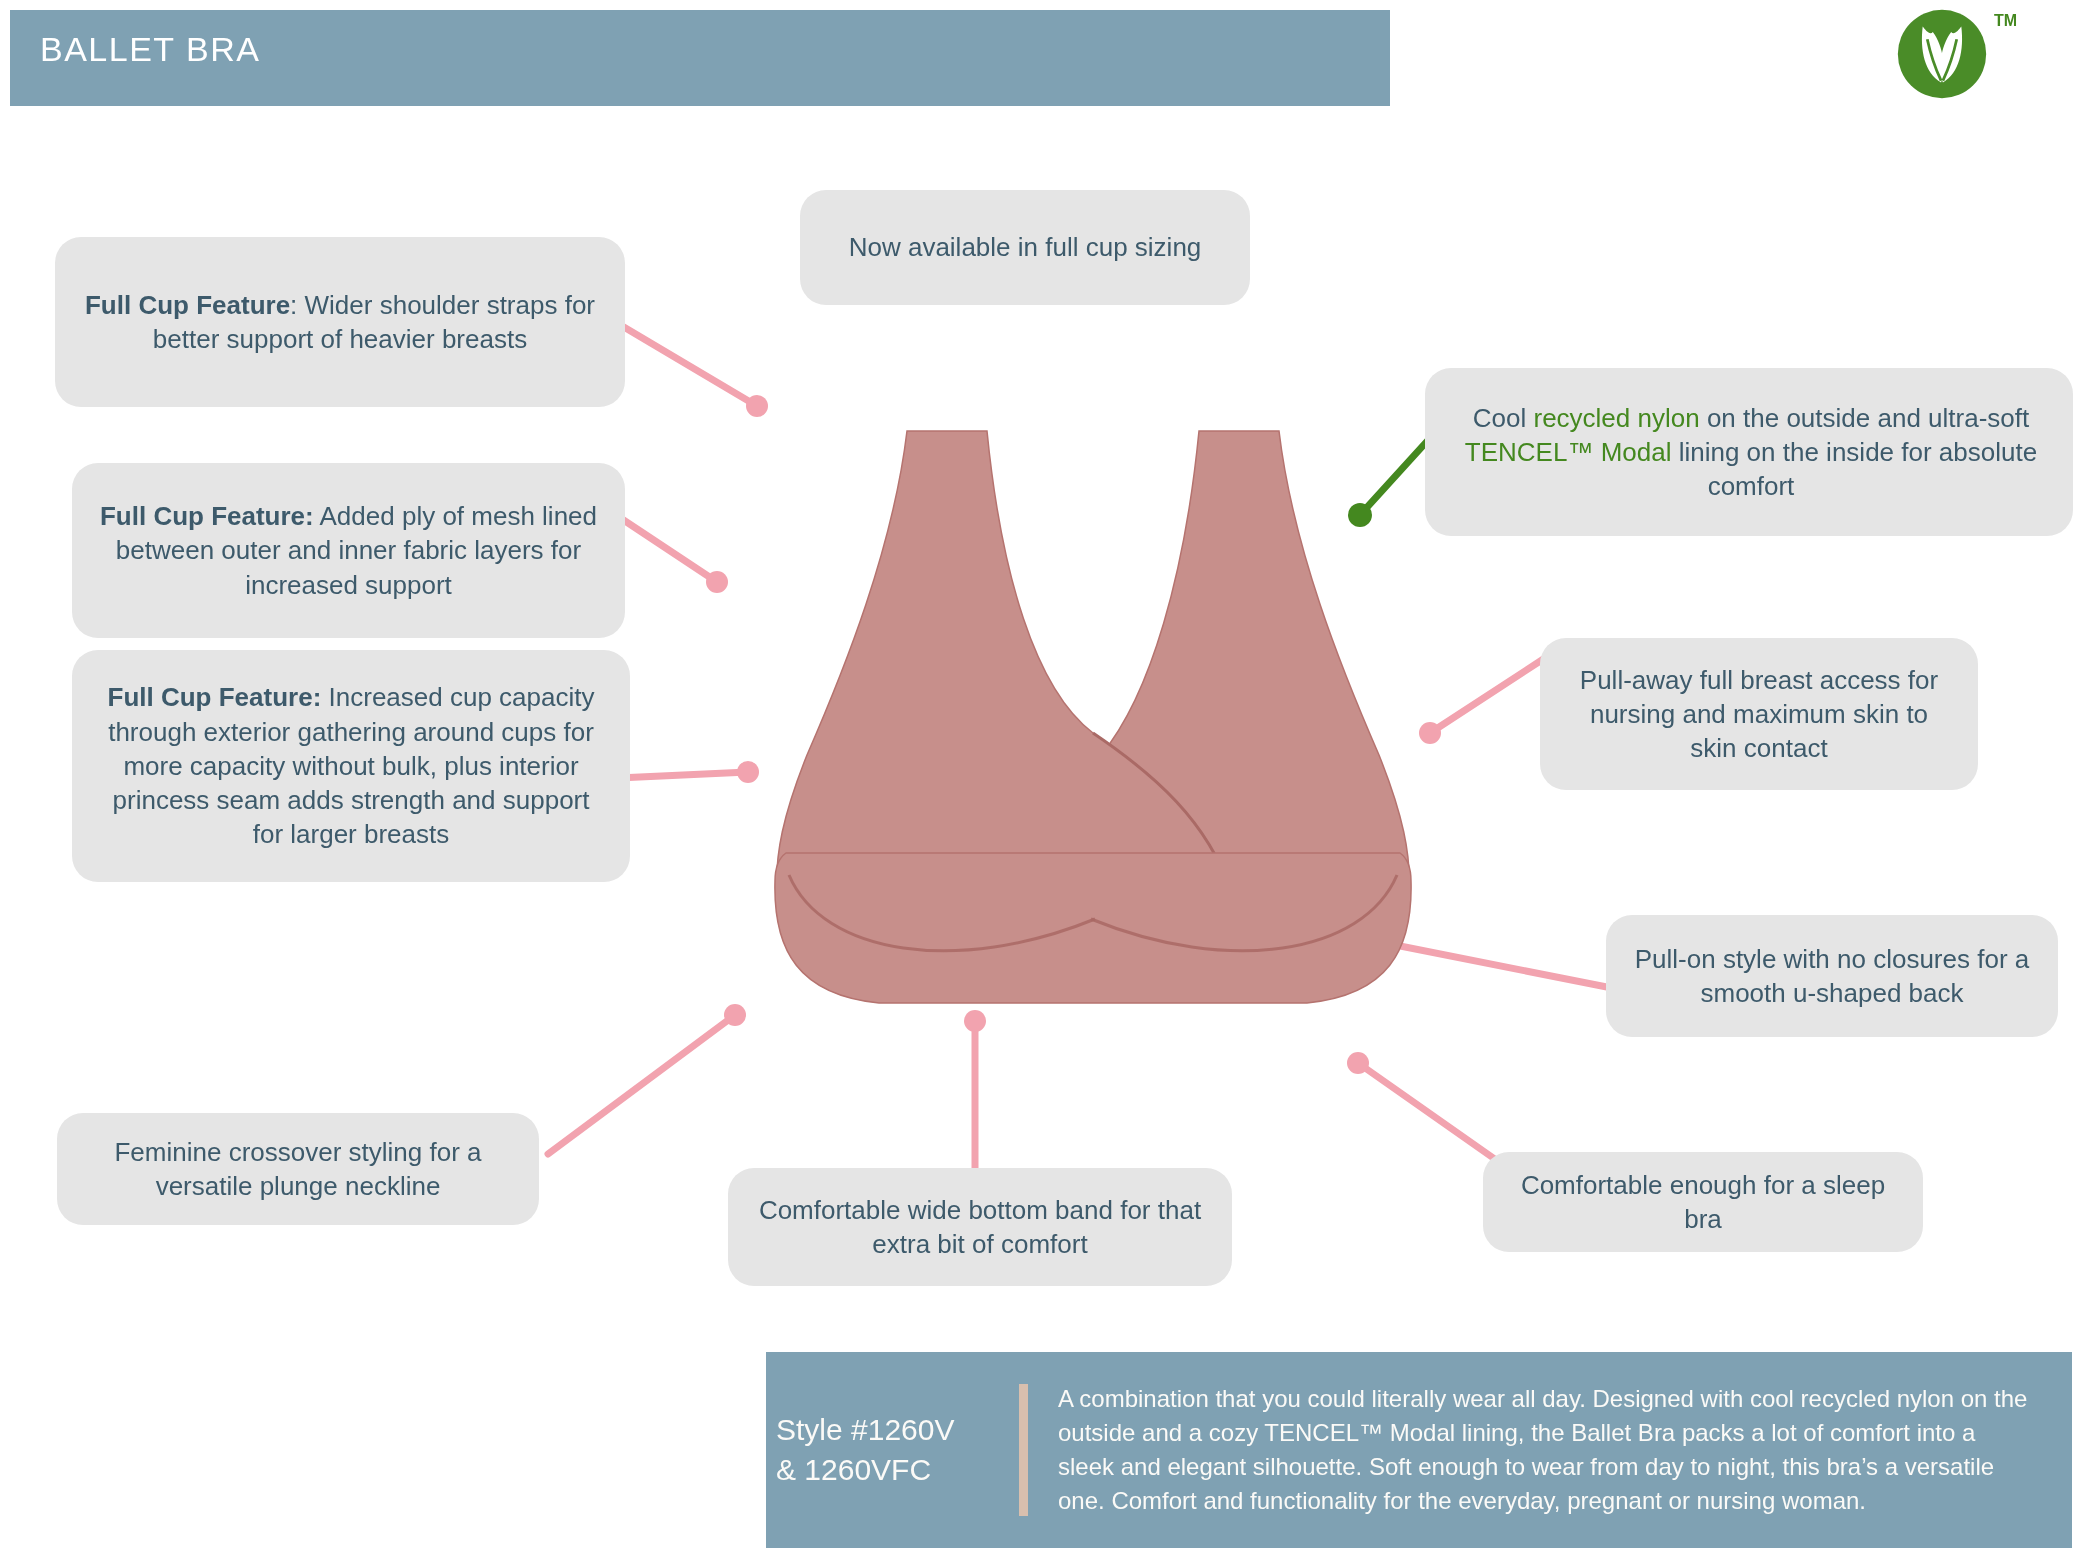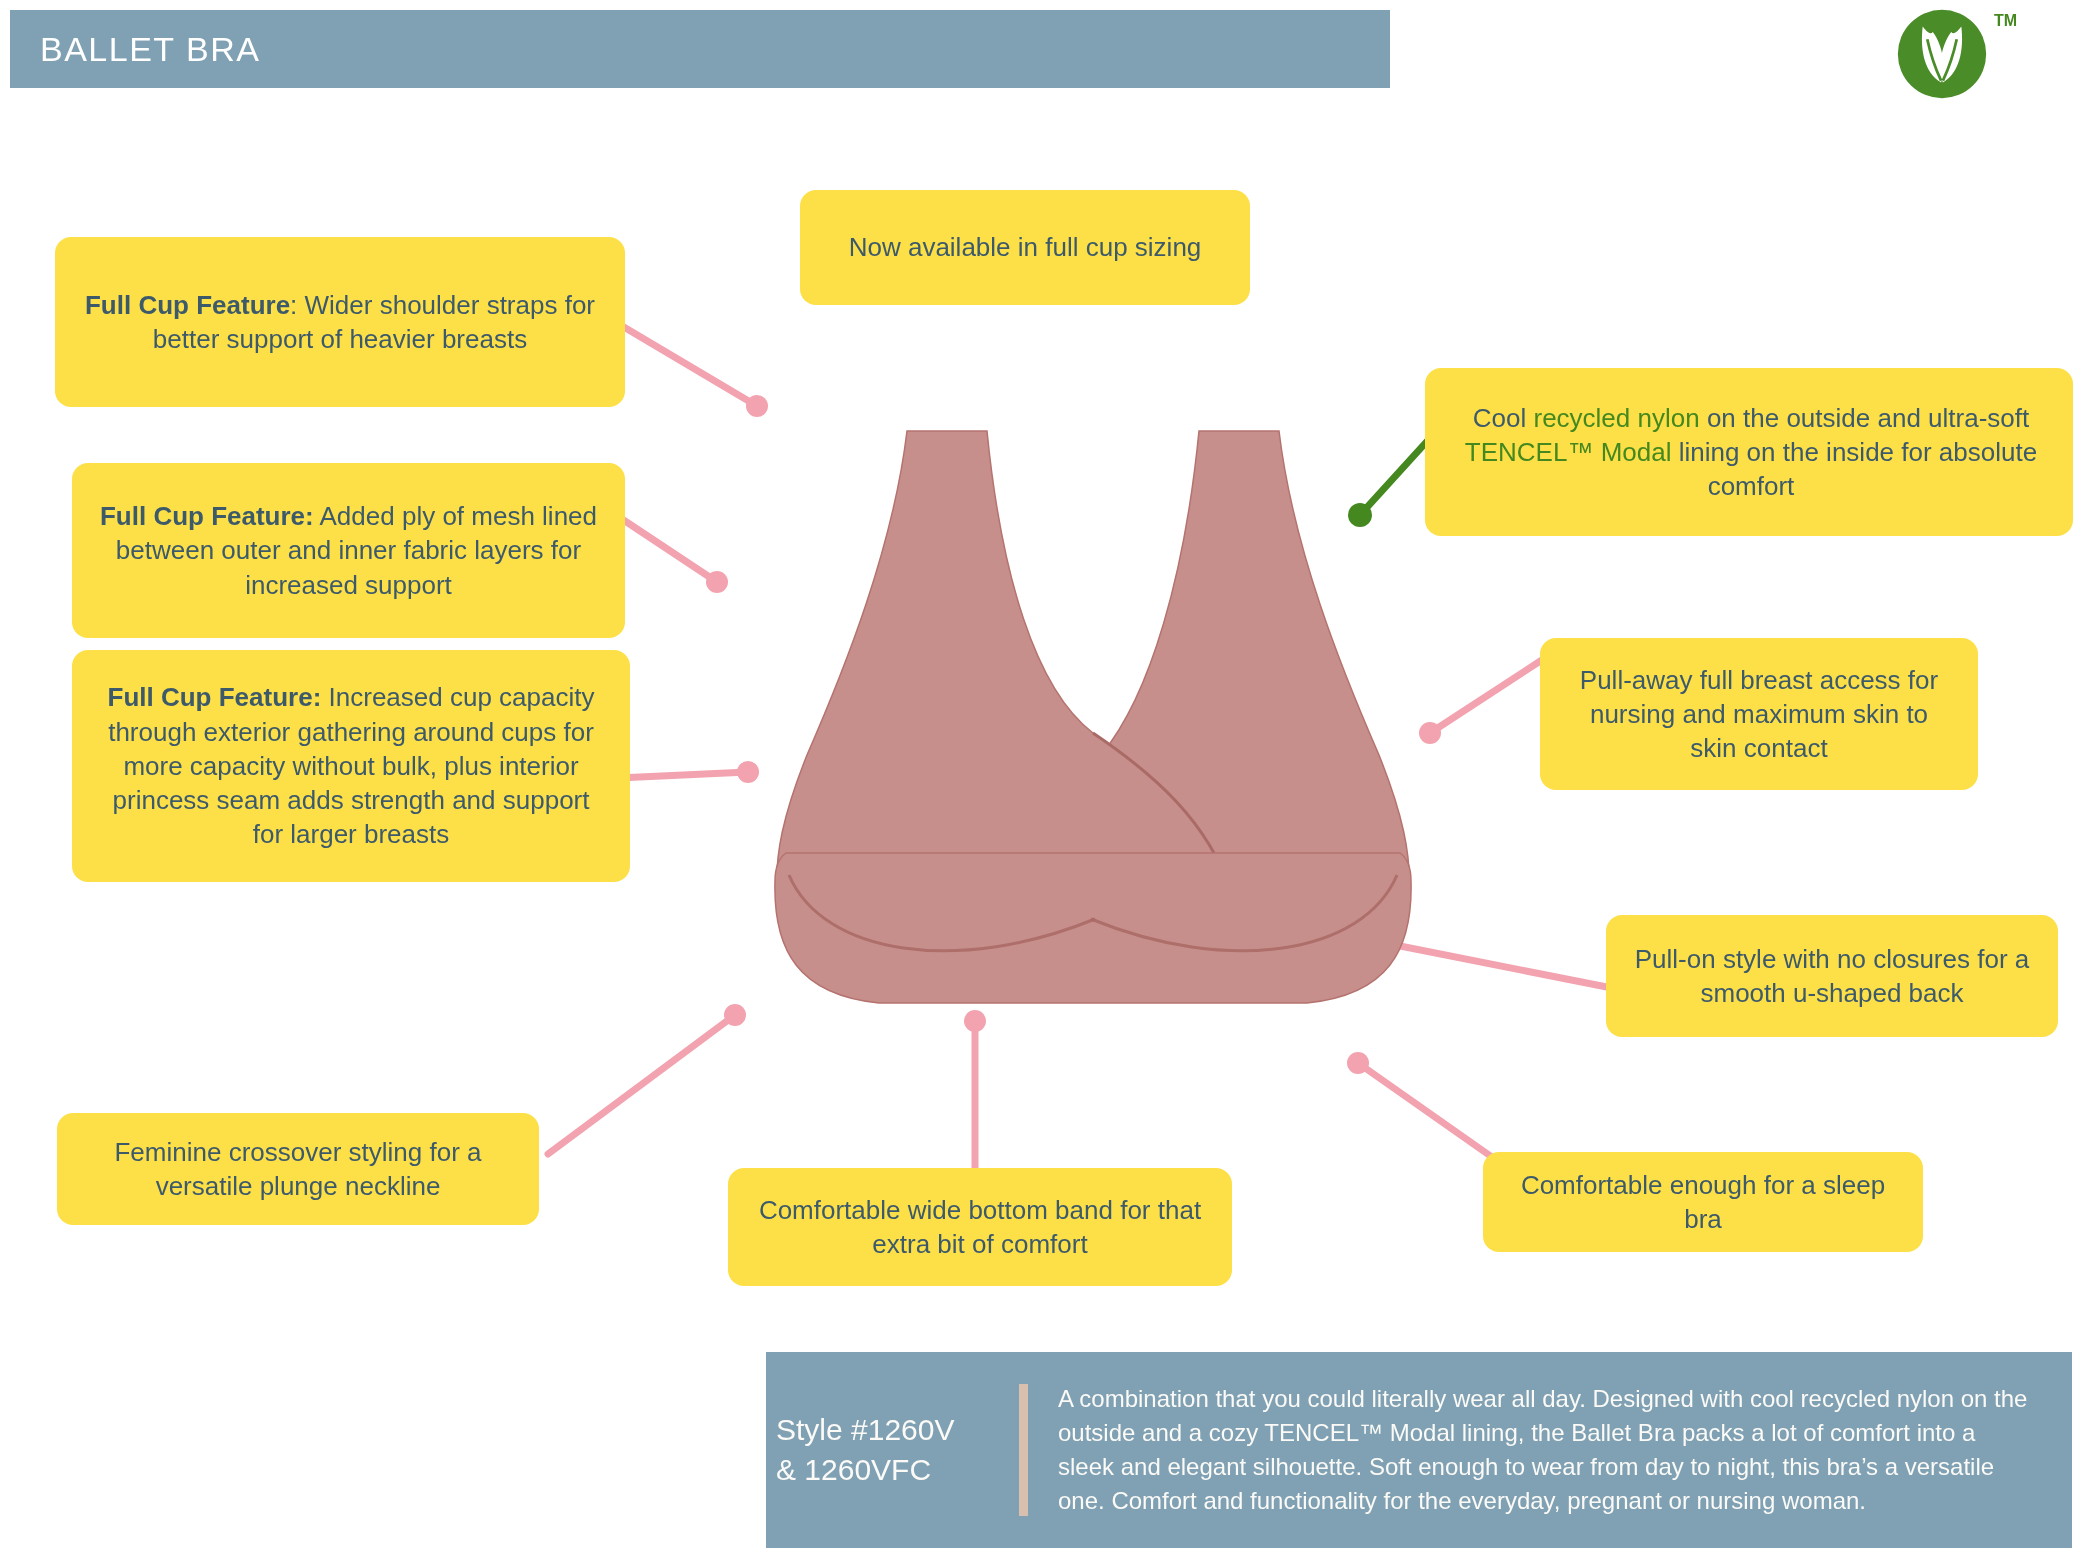--- a/index.html
+++ b/index.html
@@ -1,27 +1,27 @@
 <!DOCTYPE html>
 <html><head>
 <meta charset="utf-8">
 <style>
   html,body{margin:0;padding:0;background:#fff;}
   .canvas{
     position:relative;width:2082px;height:1558px;background:#ffffff;overflow:hidden;
     font-family:"Liberation Sans", sans-serif;
   }
   
-  .header-bar{position:absolute;left:10px;top:10px;width:1380px;height:78px;background:#7fa1b3;}
+  .header-bar{position:absolute;left:10px;top:10px;width:1380px;height:96px;background:#7fa1b3;}
   .page-title{position:absolute;left:30px;top:0;height:78px;display:flex;align-items:center;
     color:#ffffff;font-size:34px;font-weight:400;letter-spacing:1.5px;}
   .logo{position:absolute;left:1896px;top:8px;width:92px;height:92px;}
   .logo-tm{position:absolute;left:1994px;top:12px;font-size:16px;font-weight:700;color:#44881f;}
   
-  .box{position:absolute;background:#fde047;border-radius:16px;display:flex;align-items:center;
+  .box{position:absolute;background:#e5e5e5;border-radius:26px;display:flex;align-items:center;
     justify-content:center;text-align:center;color:#3d5a6b;font-size:26px;line-height:1.32;
     padding:10px 24px;box-sizing:border-box;}
   .box b{font-weight:700;}
   .green-text{color:#44881f;}
   
   .overlay{position:absolute;left:0;top:0;width:2082px;height:1558px;}
   .pink-line{stroke:#f2a3af;stroke-width:7;stroke-linecap:round;}
   .pink-dot{fill:#f2a3af;}
   .green-line{stroke:#44881f;stroke-width:7;stroke-linecap:round;}
   .green-dot{fill:#44881f;}

